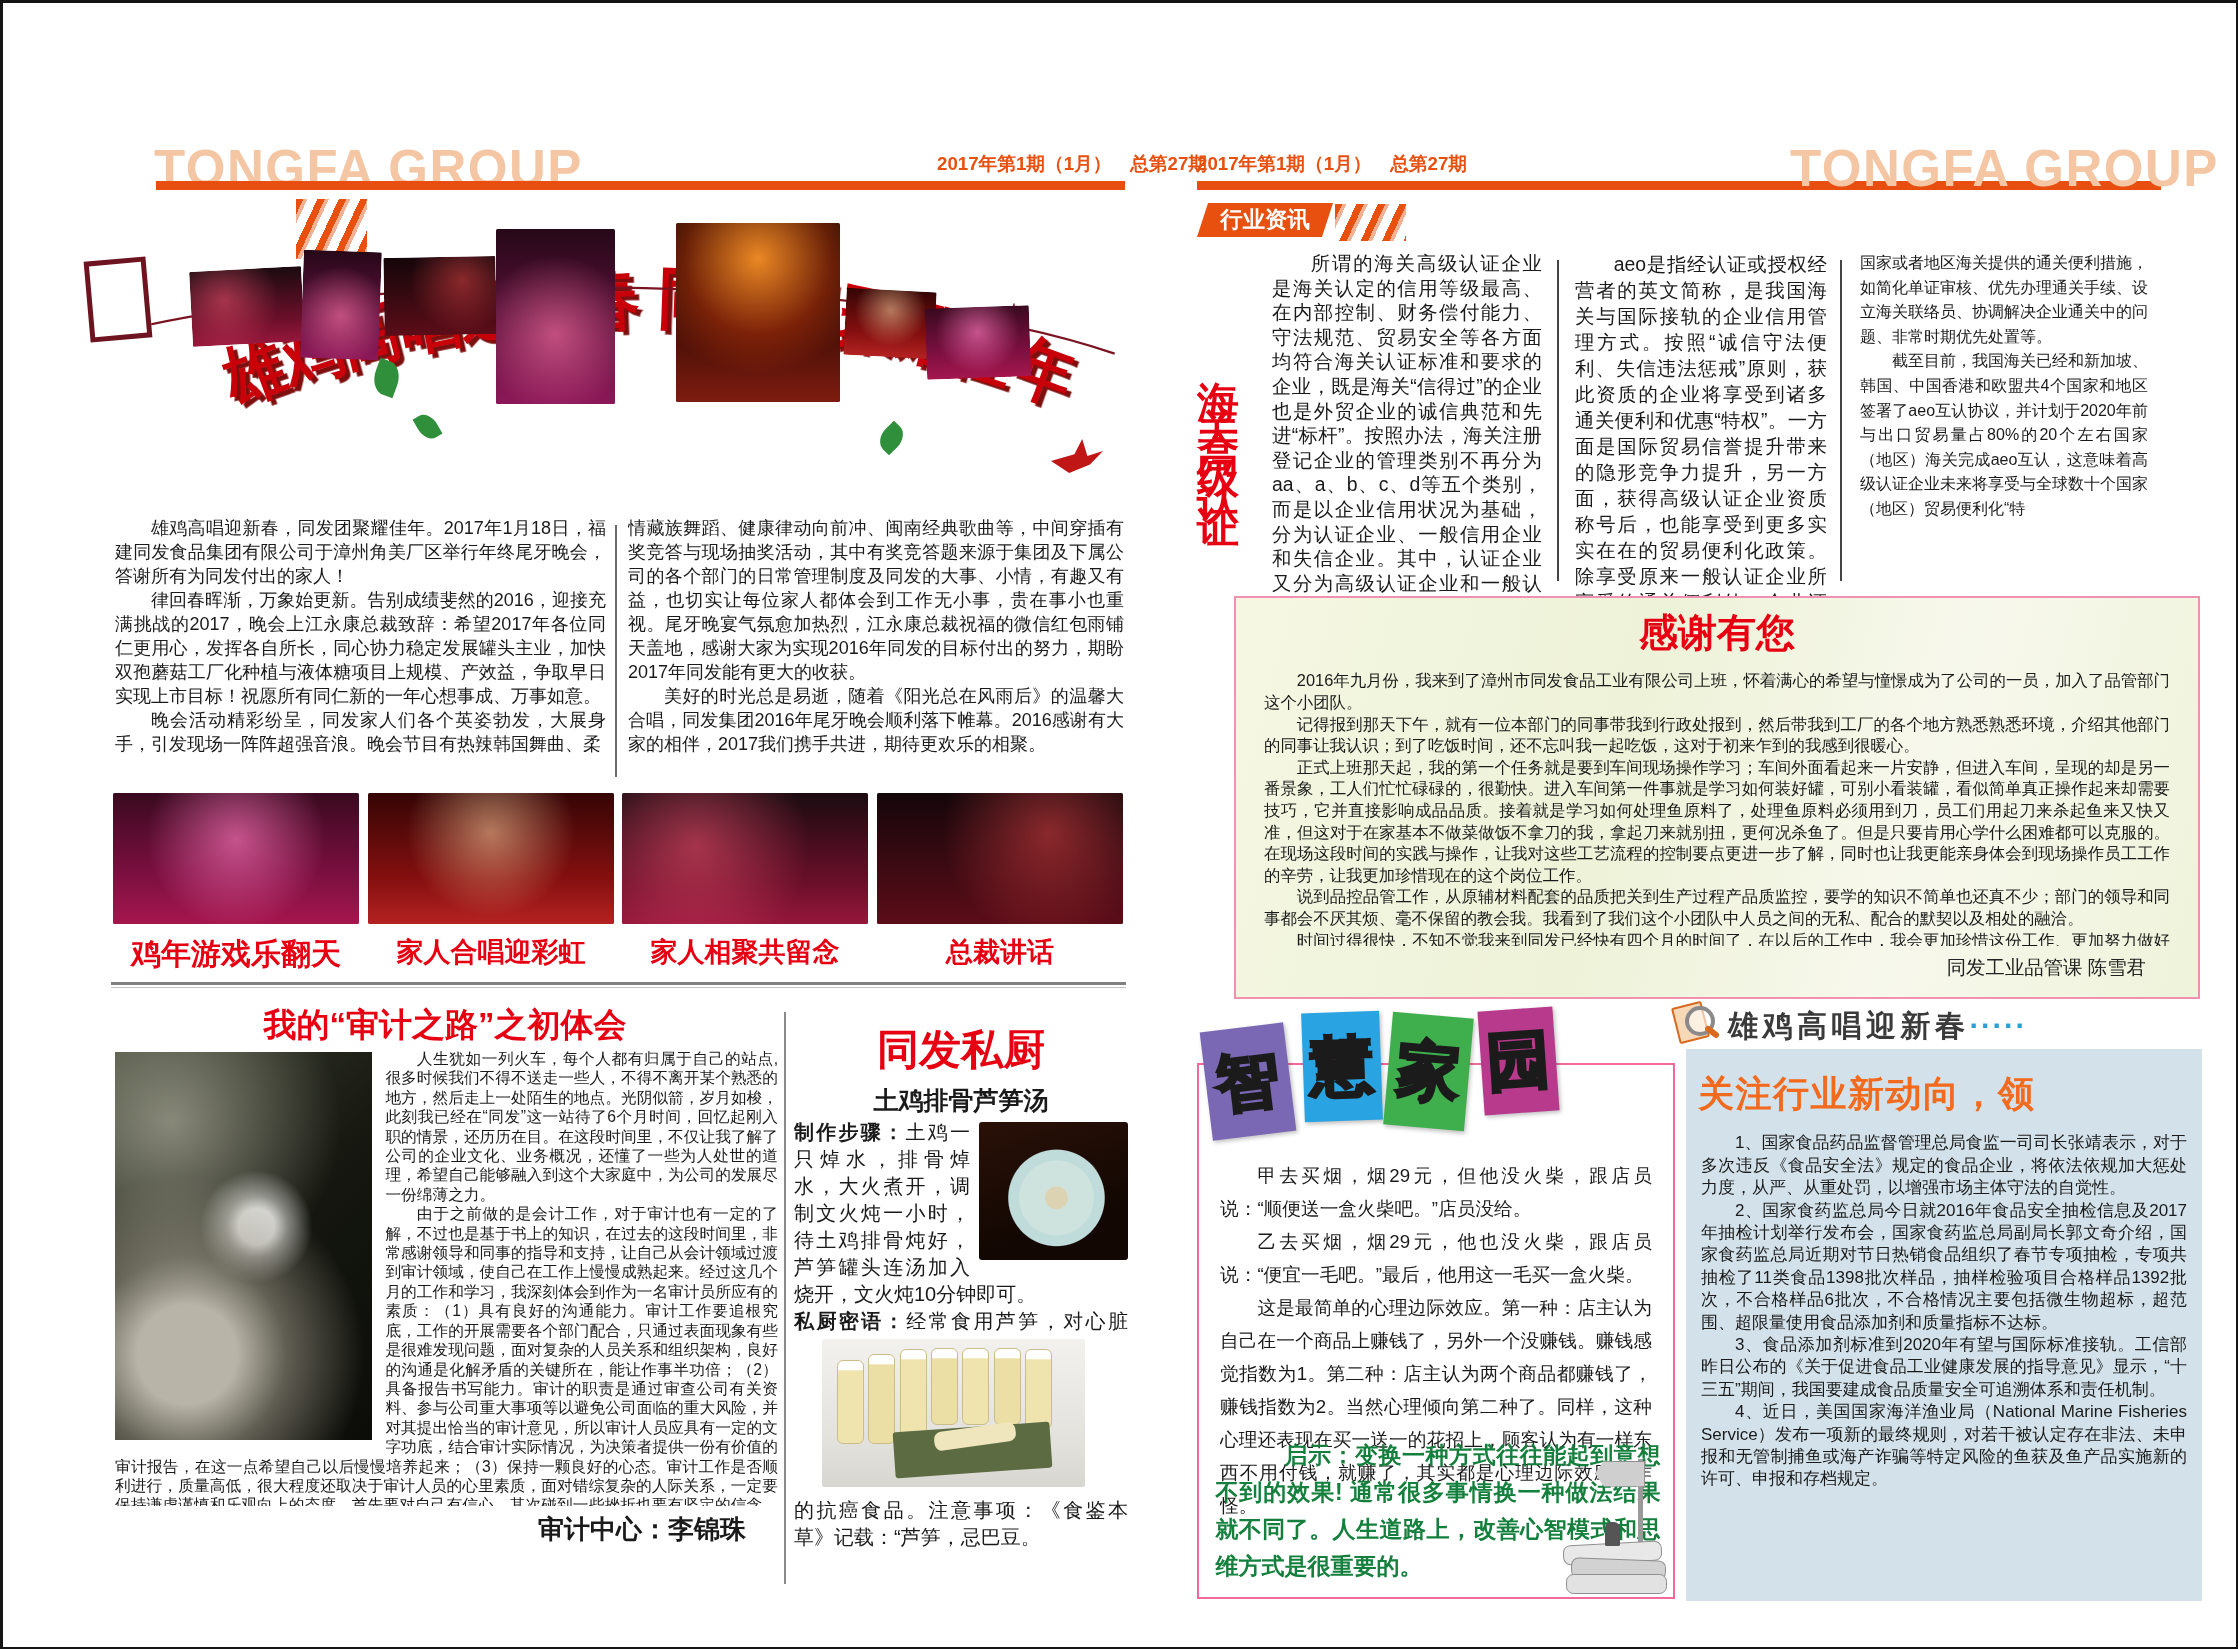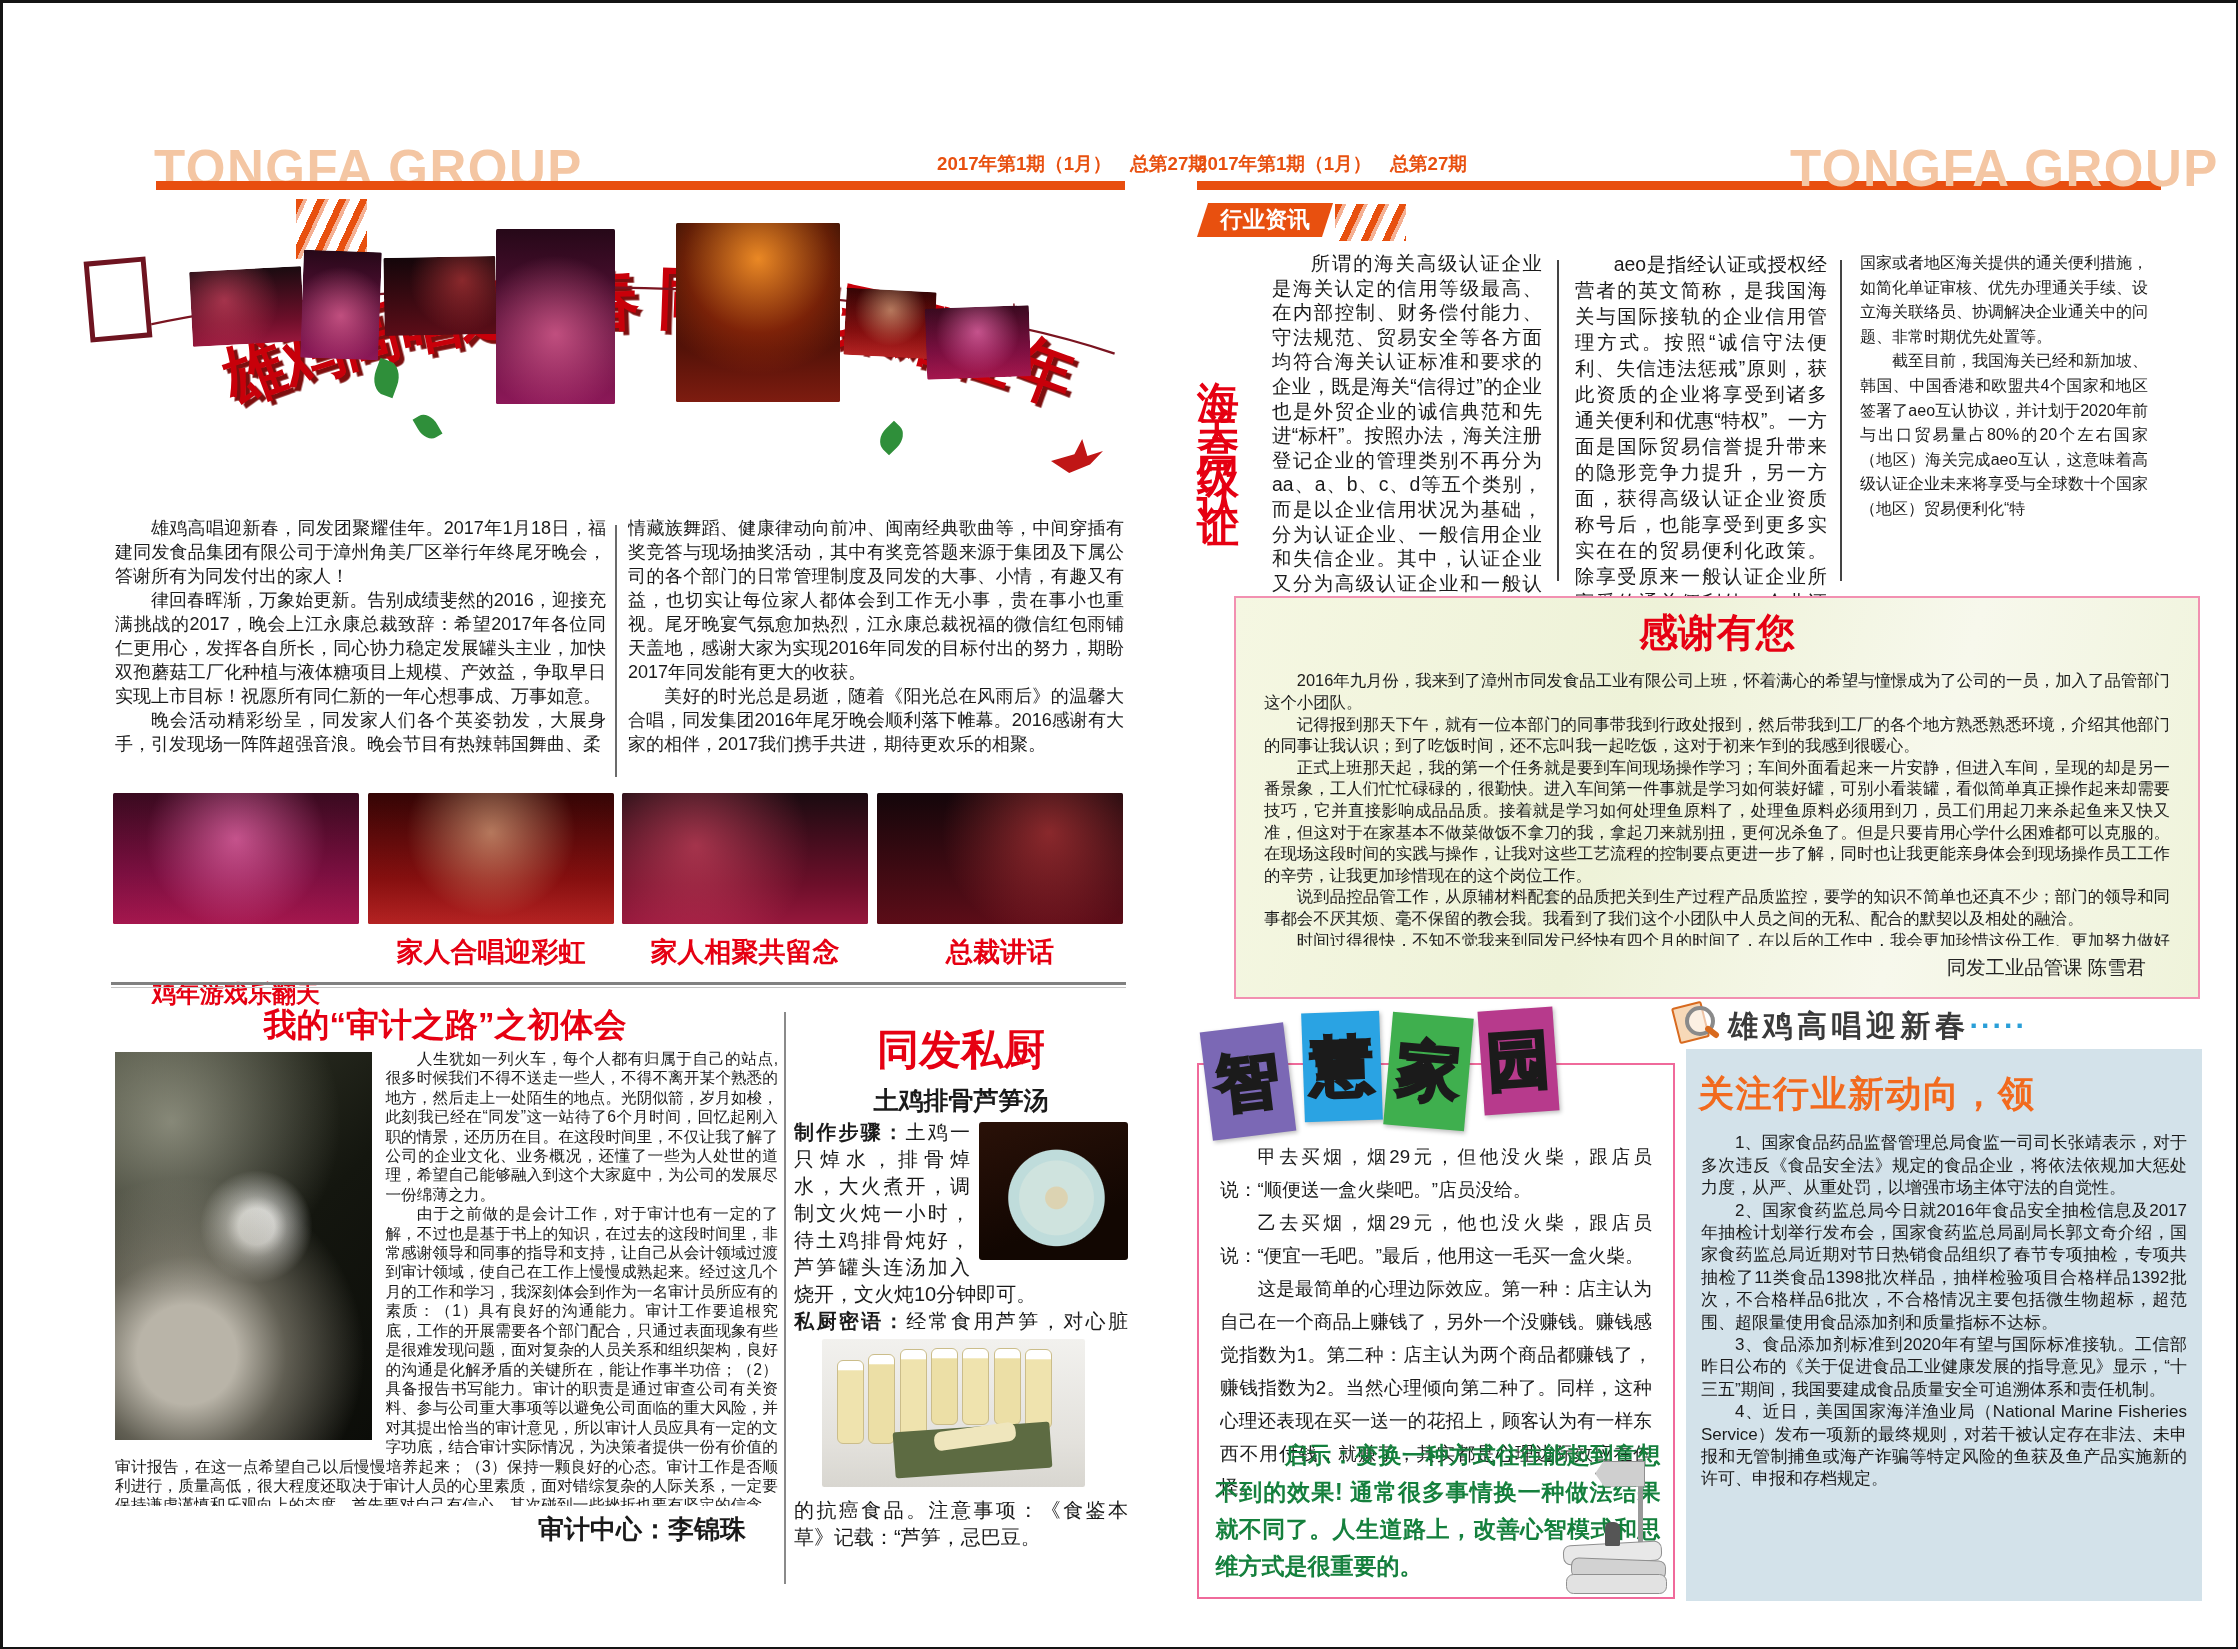--- a/index.html
+++ b/index.html
@@ -78,21 +78,21 @@
 <div class="abs vline" style="left:612px;top:522px;width:1.5px;height:252px;"></div>
 <div class="abs jtext" style="left:625px;top:513px;width:496px;height:270px;font-size:18px;line-height:24px;">
   <p class="noind">情藏族舞蹈、健康律动向前冲、闽南经典歌曲等，中间穿插有奖竞答与现场抽奖活动，其中有奖竞答题来源于集团及下属公司的各个部门的日常管理制度及同发的大事、小情，有趣又有益，也切实让每位家人都体会到工作无小事，贵在事小也重视。尾牙晚宴气氛愈加热烈，江永康总裁祝福的微信红包雨铺天盖地，感谢大家为实现2016年同发的目标付出的努力，期盼2017年同发能有更大的收获。</p>
   <p>美好的时光总是易逝，随着《阳光总在风雨后》的温馨大合唱，同发集团2016年尾牙晚会顺利落下帷幕。2016感谢有大家的相伴，2017我们携手共进，期待更欢乐的相聚。</p>
 </div>
 
 <div class="abs ph pA" style="left:110px;top:790px;width:246px;height:131px;"></div>
 <div class="abs ph pB" style="left:365px;top:790px;width:246px;height:131px;"></div>
 <div class="abs ph pC" style="left:619px;top:790px;width:246px;height:131px;"></div>
 <div class="abs ph pD" style="left:874px;top:790px;width:246px;height:131px;"></div>
-<div class="abs redcap" style="left:110px;top:931px;width:246px;font-size:24px;margin-top:44px;">鸡年游戏乐翻天</div>
+<div class="abs redcap" style="left:110px;top:931px;width:246px;font-size:30px;">鸡年游戏乐翻天</div>
 <div class="abs redcap" style="left:365px;top:931px;width:246px;font-size:27px;">家人合唱迎彩虹</div>
 <div class="abs redcap" style="left:619px;top:931px;width:246px;font-size:27px;">家人相聚共留念</div>
 <div class="abs redcap" style="left:874px;top:931px;width:246px;font-size:27px;">总裁讲话</div>
 <div class="abs" style="left:108px;top:979px;width:1015px;height:2.2px;border-top:3px solid #808080;border-bottom:0.7px solid #c2c2c2;"></div>
 
 <div class="abs redcap" style="left:112px;top:1000px;width:660px;font-size:33px;">我的“审计之路”之初体会</div>
 <div class="abs jtext" style="left:112px;top:1046px;width:663px;height:457px;font-size:15.7px;line-height:19.4px;">
   <div style="float:left;width:257px;height:388px;margin:3px 13.4px 4.5px 0;background:
        radial-gradient(circle at 22% 18%,rgba(225,225,205,.5),transparent 45%),
        radial-gradient(circle at 28% 78%,#b9b4a8 0 14%,rgba(150,145,130,.6) 28%,transparent 50%),
@@ -164,21 +164,21 @@
     <p>2016年九月份，我来到了漳州市同发食品工业有限公司上班，怀着满心的希望与憧憬成为了公司的一员，加入了品管部门这个小团队。</p>
     <p>记得报到那天下午，就有一位本部门的同事带我到行政处报到，然后带我到工厂的各个地方熟悉熟悉环境，介绍其他部门的同事让我认识；到了吃饭时间，还不忘叫我一起吃饭，这对于初来乍到的我感到很暖心。</p>
     <p>正式上班那天起，我的第一个任务就是要到车间现场操作学习；车间外面看起来一片安静，但进入车间，呈现的却是另一番景象，工人们忙忙碌碌的，很勤快。进入车间第一件事就是学习如何装好罐，可别小看装罐，看似简单真正操作起来却需要技巧，它并直接影响成品品质。接着就是学习如何处理鱼原料了，处理鱼原料必须用到刀，员工们用起刀来杀起鱼来又快又准，但这对于在家基本不做菜做饭不拿刀的我，拿起刀来就别扭，更何况杀鱼了。但是只要肯用心学什么困难都可以克服的。在现场这段时间的实践与操作，让我对这些工艺流程的控制要点更进一步了解，同时也让我更能亲身体会到现场操作员工工作的辛劳，让我更加珍惜现在的这个岗位工作。</p>
     <p>说到品控品管工作，从原辅材料配套的品质把关到生产过程产品质监控，要学的知识不简单也还真不少；部门的领导和同事都会不厌其烦、毫不保留的教会我。我看到了我们这个小团队中人员之间的无私、配合的默契以及相处的融洽。</p>
     <p>时间过得很快，不知不觉我来到同发已经快有四个月的时间了，在以后的工作中，我会更加珍惜这份工作、更加努力做好这份工作，提高自身的专业技术水平。感谢公司和领导们给我提供了这么好的锻炼平台，更感谢我们这个小团队一直以来给予我的帮助，感谢一路有您们。</p>
   </div>
   <div style="position:absolute;right:52px;bottom:16.4px;font-size:19.4px;color:#222;">同发工业品管课 陈雪君</div>
 </div>
 
 <div class="abs" style="left:1194px;top:1060px;width:478px;height:536px;border:2.2px solid #f06a9b;box-sizing:border-box;background:#fff;">
-  <div class="jtext" style="margin:75px 21px 0 21px;font-size:18.7px;line-height:33px;">
+  <div class="jtext" style="margin:94px 21px 0 21px;font-size:18.7px;line-height:33px;">
     <p>甲去买烟，烟29元，但他没火柴，跟店员说：“顺便送一盒火柴吧。”店员没给。</p>
     <p>乙去买烟，烟29元，他也没火柴，跟店员说：“便宜一毛吧。”最后，他用这一毛买一盒火柴。</p>
     <p>这是最简单的心理边际效应。第一种：店主认为自己在一个商品上赚钱了，另外一个没赚钱。赚钱感觉指数为1。第二种：店主认为两个商品都赚钱了，赚钱指数为2。当然心理倾向第二种了。同样，这种心理还表现在买一送一的花招上，顾客认为有一样东西不用付钱，就赚了，其实都是心理边际效应在作怪。</p>
   </div>
   <div style="position:absolute;left:16.4px;top:372px;width:445px;font-size:23px;font-weight:bold;color:#15803d;line-height:37px;text-align:justify;text-indent:3em;">启示：变换一种方式往往能起到意想不到的效果! 通常很多事情换一种做法结果就不同了。人生道路上，改善心智模式和思维方式是很重要的。</div>
   <div class="abs" style="left:351px;top:394px;width:119px;height:127px;">
     <div class="abs" style="left:88px;top:0;width:4.5px;height:90px;background:#9a9a9a;"></div>
     <div class="abs" style="left:45px;top:1.5px;width:48px;height:24px;background:#cfcfcf;border:1.5px solid #8f8f8f;clip-path:polygon(18% 0,100% 0,100% 100%,18% 100%,0 50%);"></div>
     <div class="abs" style="left:13.4px;top:84px;width:97px;height:18px;background:#e8e8e8;border:1.5px solid #8f8f8f;border-radius:7.5px;transform:rotate(-3deg);"></div>
     <div class="abs" style="left:21px;top:100px;width:93px;height:18px;background:#d2d2d2;border:1.5px solid #8f8f8f;border-radius:7.5px;transform:rotate(2deg);"></div>

